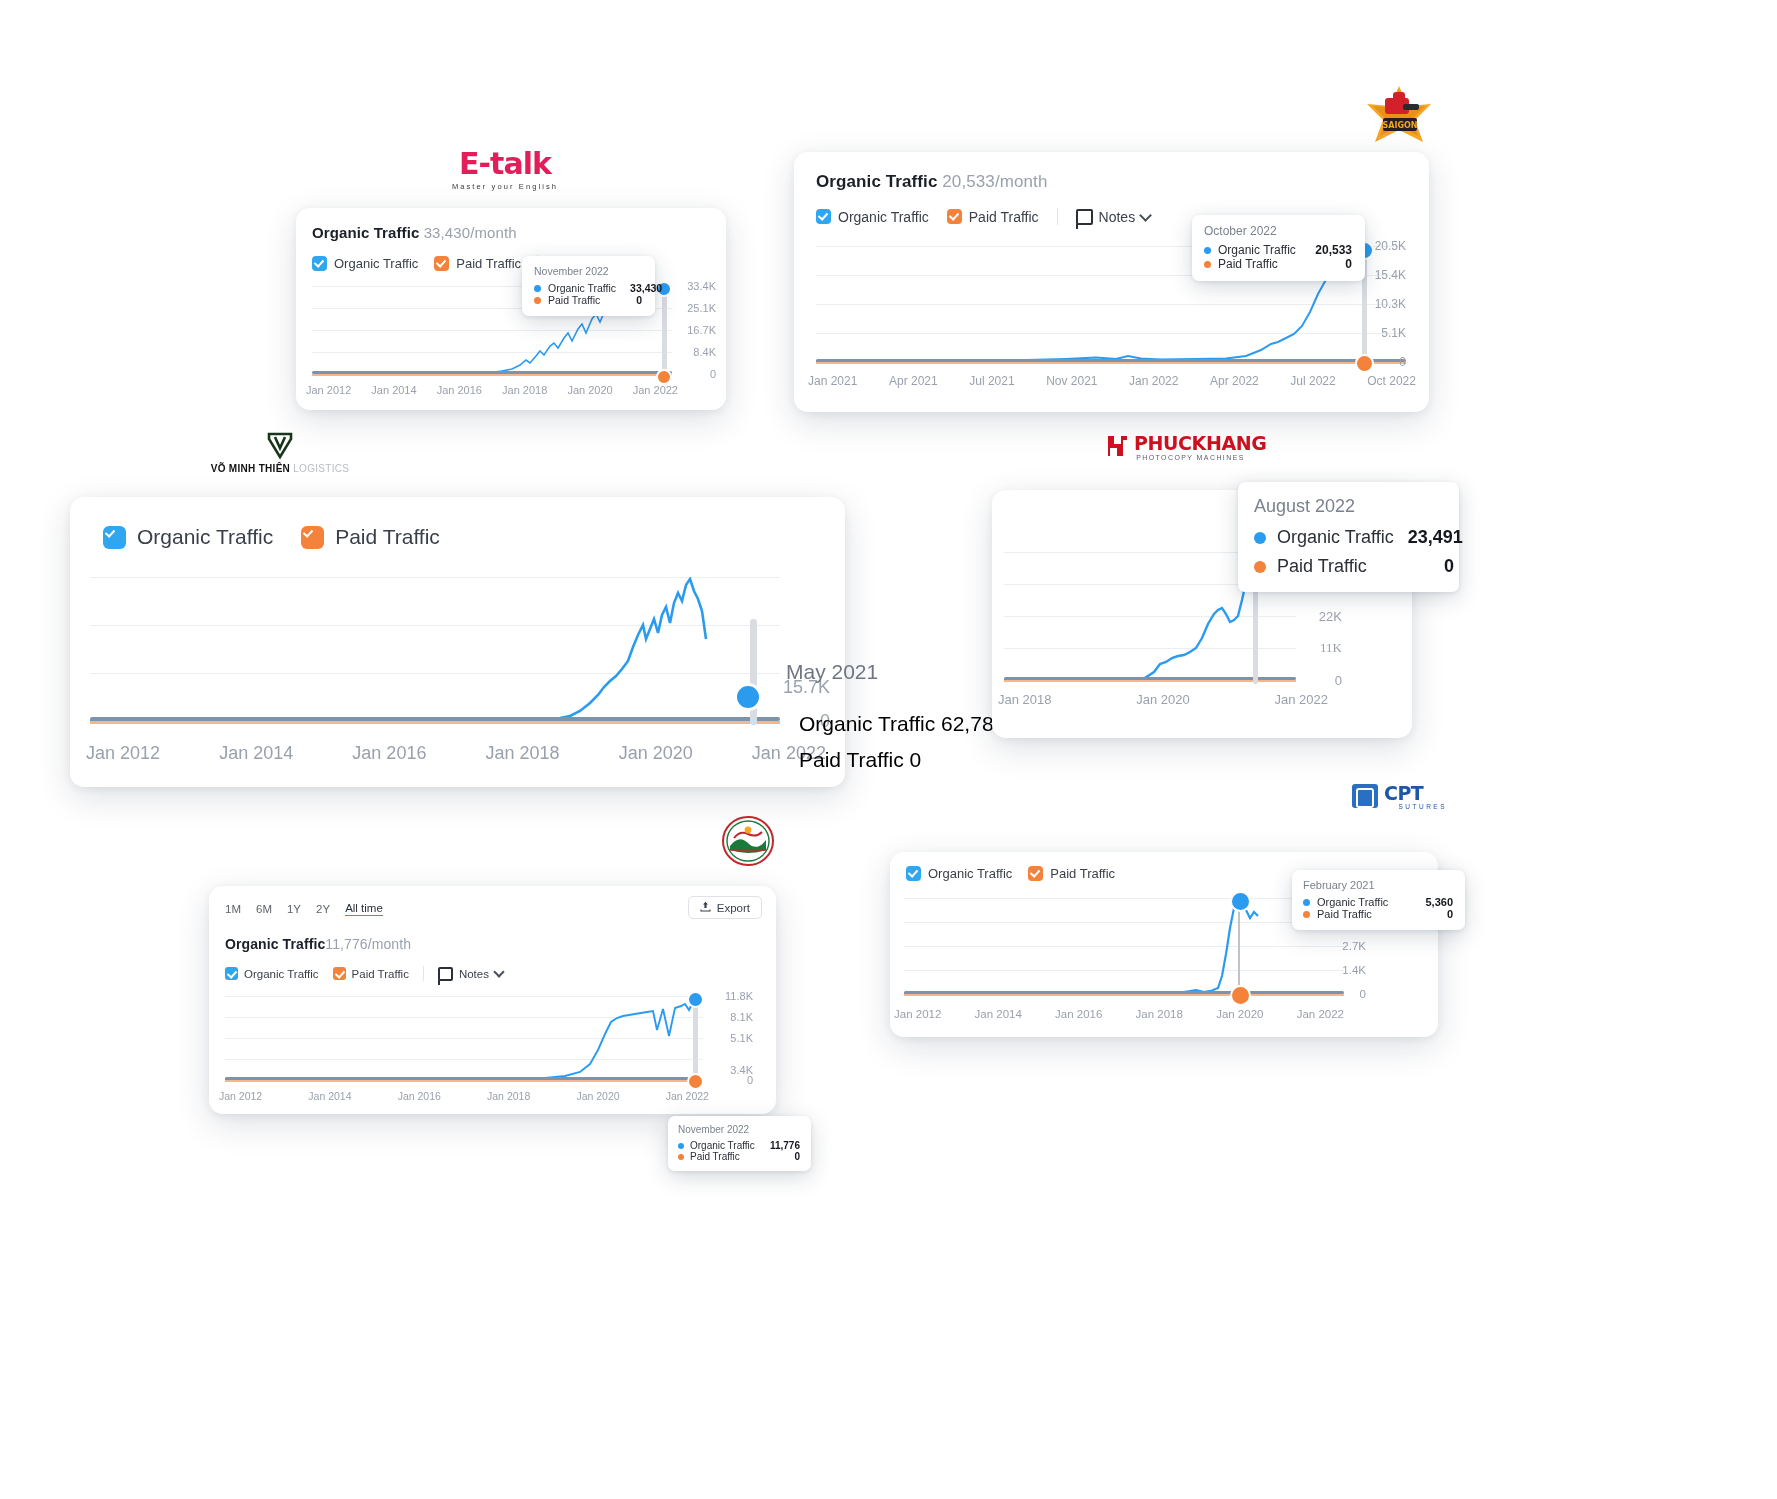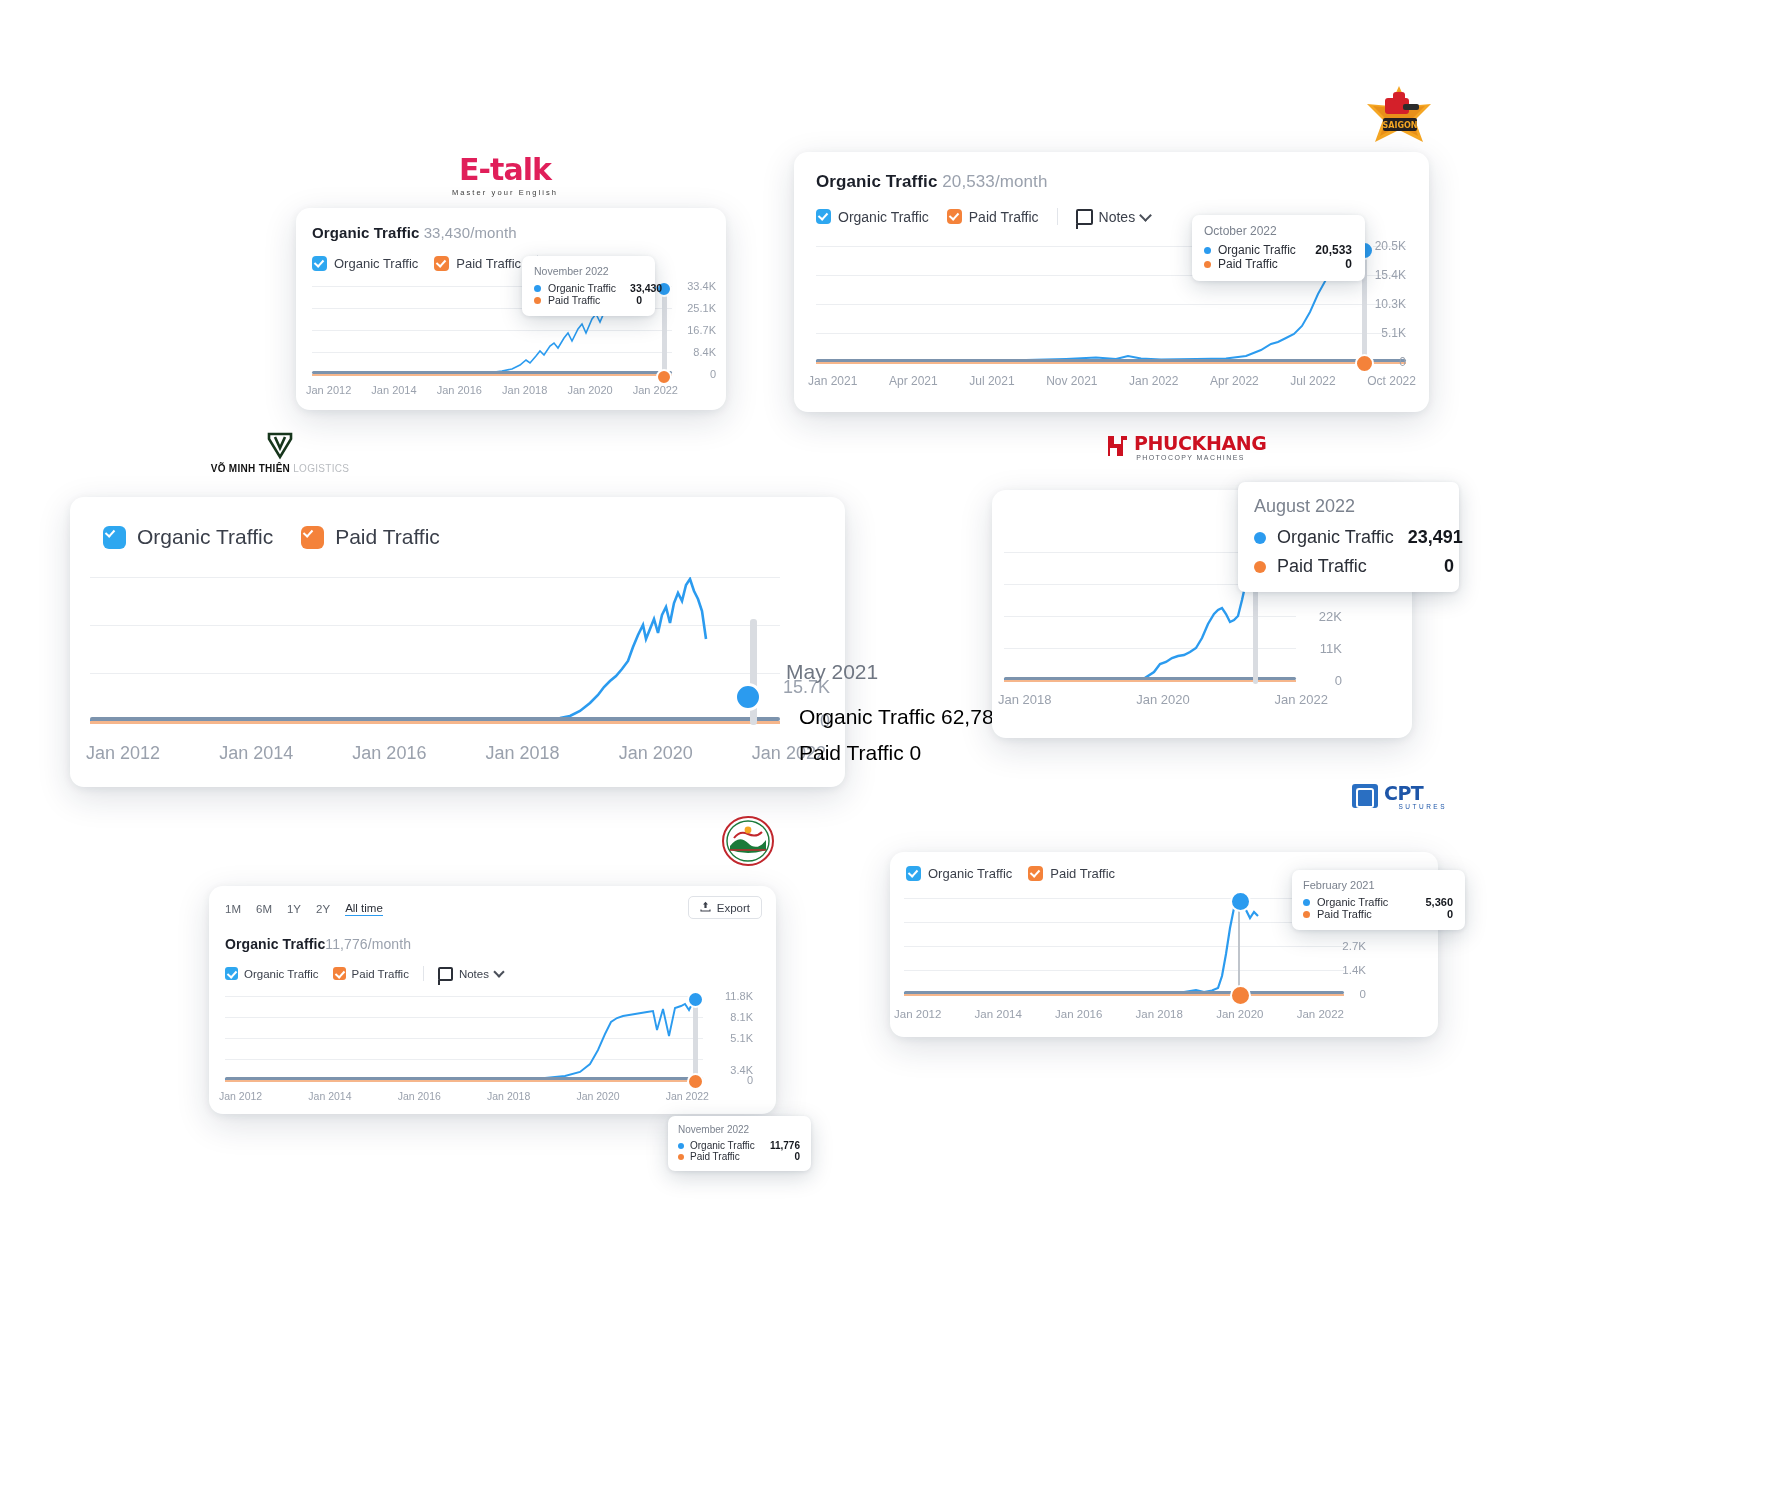--- a/index.html
+++ b/index.html
@@ -74,21 +74,21 @@
   #card4{left:992px;top:490px;width:420px;height:248px;}
   
   #card5{left:209px;top:886px;width:567px;height:228px;}
   
   #card6{left:890px;top:852px;width:548px;height:185px;}
 
   .logo{position:absolute;}
 
   
   #logo-etalk{left:405px;top:146px;width:200px;text-align:center;}
-  #logo-etalk .word{font-family:"DejaVu Sans", sans-serif;font-weight:700;font-size:30px;color:#e01f5a;letter-spacing:-1px;margin-top:6px;}
+  #logo-etalk .word{font-family:"DejaVu Sans", sans-serif;font-weight:700;font-size:30px;color:#e01f5a;letter-spacing:-1px;}
   #logo-etalk .tag{font-size:7.5px;color:#3b3b3b;letter-spacing:2.1px;margin-top:1px;}
 
   
   #logo-saigon{left:1363px;top:84px;width:72px;height:62px;}
 
   
   #logo-vmt{left:200px;top:430px;width:160px;text-align:center;}
   #logo-vmt .mark{font-size:20px;color:#17361c;font-weight:700;line-height:1;}
   #logo-vmt .t1{font-size:10px;font-weight:700;color:#111;letter-spacing:.3px;}
   #logo-vmt .t1 em{font-style:normal;color:#b9bcc0;font-weight:400;}
@@ -329,21 +329,21 @@
       <span>Jan 2012</span>
       <span>Jan 2014</span>
       <span>Jan 2016</span>
       <span>Jan 2018</span>
       <span>Jan 2020</span>
       <span>Jan 2022</span>
     </div>
   </div>
 
   <div style="position:absolute;left:786px;top:660px;width:280px;font-size:21px;">
-    <div style="color:#6f7682;margin-bottom:21px;">May 2021</div>
+    <div style="color:#6f7682;margin-bottom:28px;">May 2021</div>
     <div class="trow" style="margin-bottom:12px;">
       <span class="tdot blue" style="width:14px;height:14px;margin-right:13px;"></span>
       <span class="tlab">Organic Traffic</span>
       <span class="tval">62,785</span>
     </div>
     <div class="trow">
       <span class="tdot orange" style="width:14px;height:14px;margin-right:13px;"></span>
       <span class="tlab">Paid Traffic</span>
       <span class="tval">0</span>
     </div>
@@ -372,21 +372,21 @@
         <polyline fill="none" stroke="#2b9bef" stroke-width="2.4" points="0,127.6 40,127.5 80,127.3 110,127.1 130,127 140,126.6 150,120 156,112 162,110 168,106 174,104 180,103 186,100 192,96 198,86 204,72 210,62 214,58 218,56 222,62 226,70 230,68 234,64 238,48 242,30 246,16 250,6 252,0"></polyline>
       </svg>
       <div class="baseblue" style="left:0;right:0;bottom:0;"></div>
       <div class="baseorange" style="left:0;right:0;bottom:-2px;"></div>
       <div class="cursorline" style="left:249px;top:-60px;height:192px;"></div>
     </div>
 
     <div class="yaxis" style="left:310px;top:62px;width:40px;height:128px;font-size:13px;">
       <div style="top:32px;">33K</div>
       <div style="top:64px;">22K</div>
-      <div style="top:96px;">11K</div>
+      <div style="top:96px;font-family:Liberation Serif, serif;">11K</div>
       <div style="top:128px;">0</div>
     </div>
 
     <div class="xaxis" style="left:6px;top:202px;width:330px;font-size:13px;">
       <span>Jan 2018</span>
       <span>Jan 2020</span>
       <span>Jan 2022</span>
     </div>
   </div>
 

